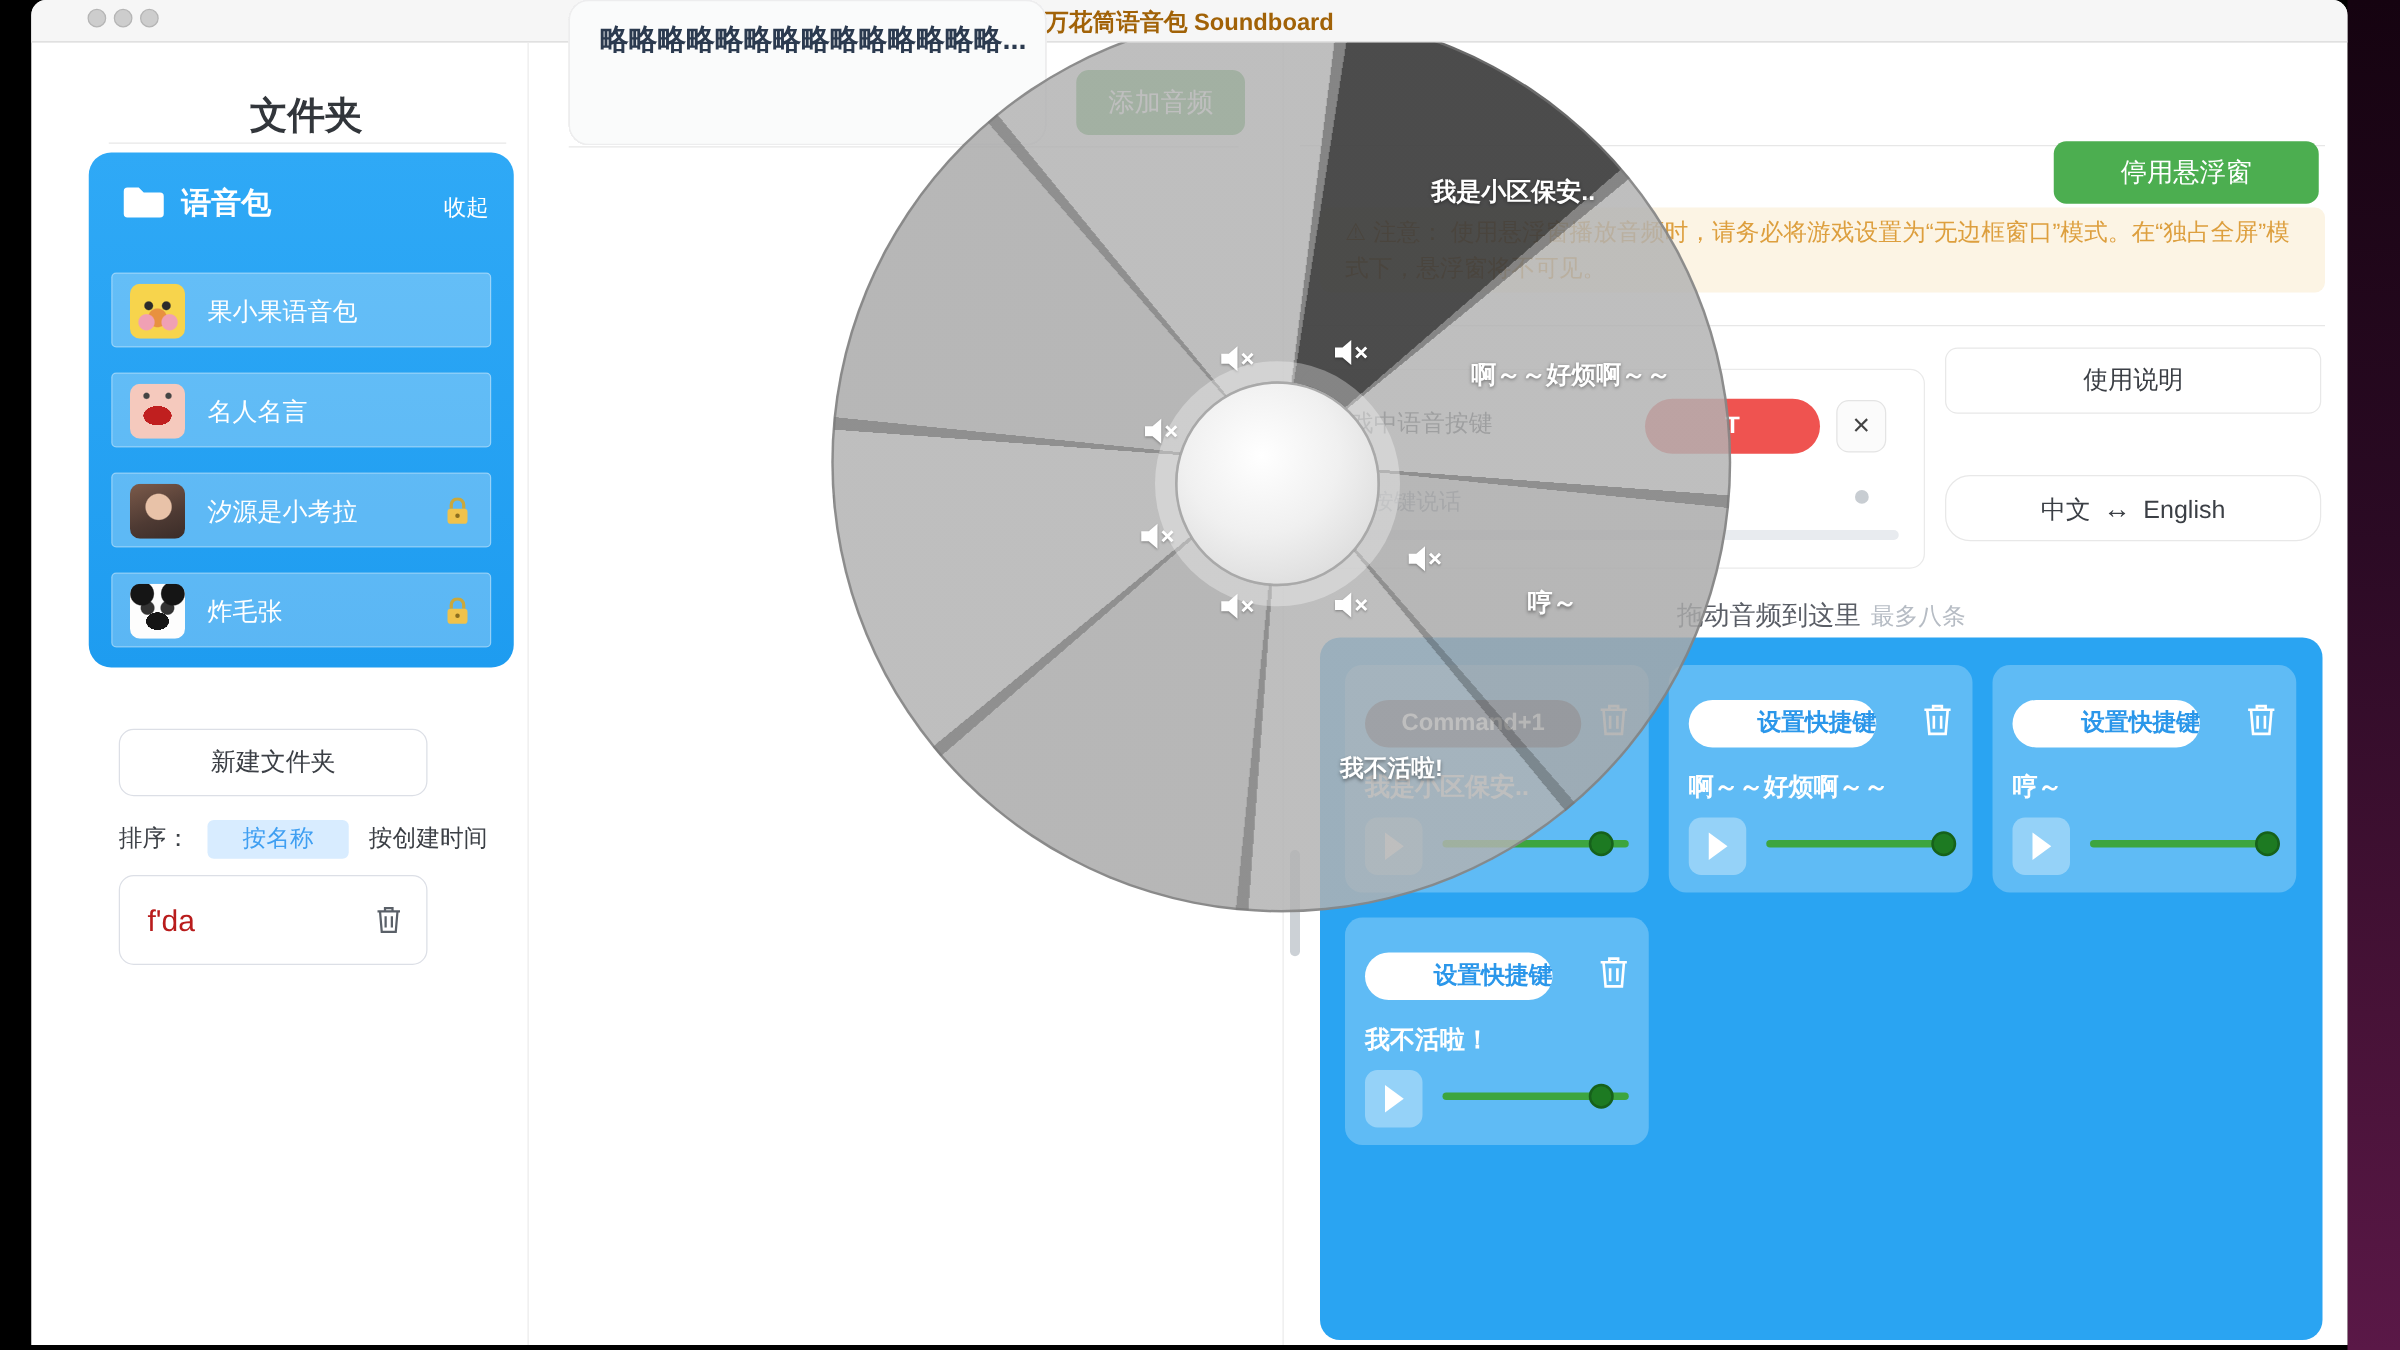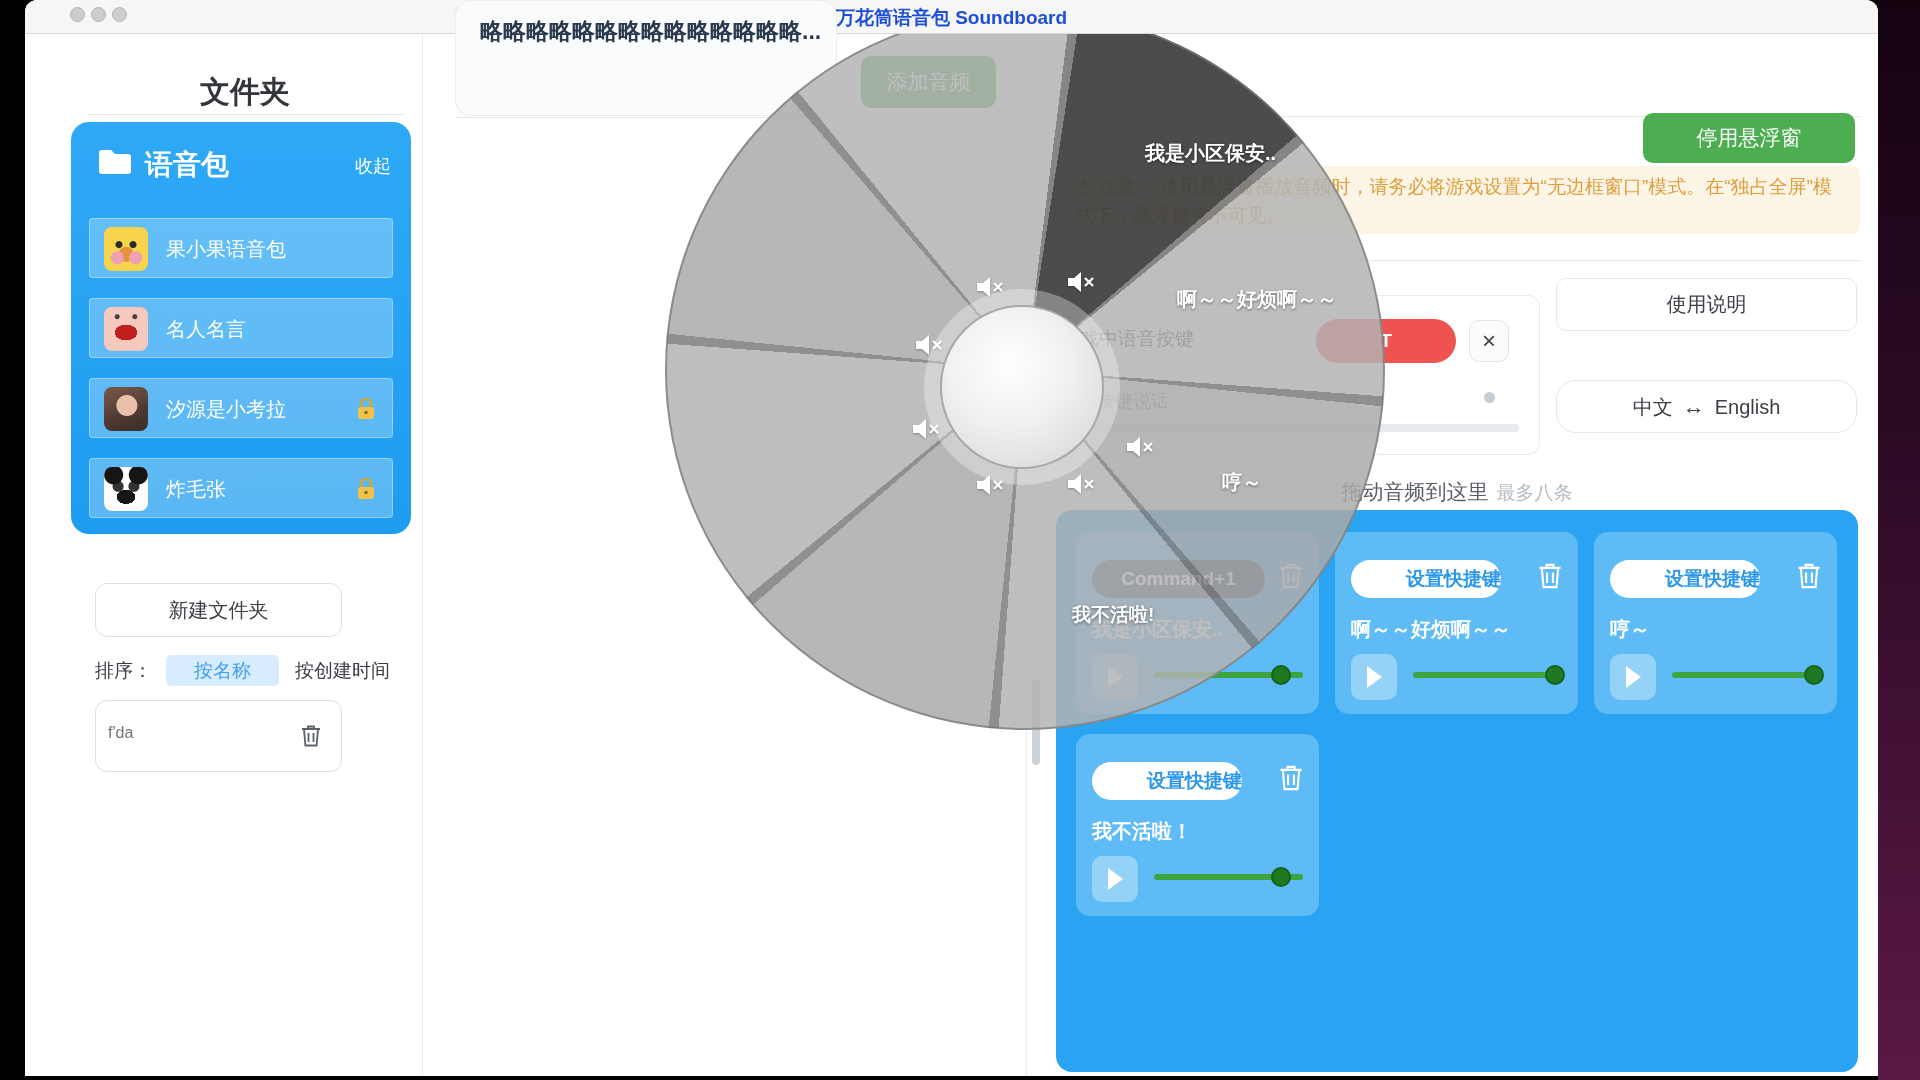--- a/index.html
+++ b/index.html
@@ -13,35 +13,35 @@
   
   .window { position:absolute; left:25px; top:0; width:1853px; height:1076px;
     background:#fff; border-radius:12px 12px 0 0; overflow:hidden; }
 
   .titlebar { position:absolute; left:0; top:0; right:0; height:34px; background:#f6f6f6;
     border-bottom:1px solid #d9d9d9; }
   .traffic { position:absolute; top:7px; width:15px; height:15px; border-radius:50%;
     background:#cdcdcd; border:1px solid #b5b5b5; }
   .t1{left:45px}.t2{left:66px}.t3{left:87px}
   .win-title { position:absolute; top:5px; left:0; right:0; text-align:center;
-    font-size:19px; font-weight:bold; color:#1d4ed8; }
+    font-size:19px; font-weight:bold; color:#a16207; }
 
   .vdiv { position:absolute; top:34px; bottom:0; width:1px; background:#ececec; }
   .hline { position:absolute; height:1px; background:#e7e7e7; }
 
   .col-header { position:absolute; font-size:30px; font-weight:bold; color:#32363b; top:72px; }
 
   
   .sb-title { left:60px; width:320px; text-align:center; }
   .sb-divider { left:62px; top:114px; width:318px; }
 
   .pack-panel { position:absolute; left:46px; top:122px; width:340px; height:412px;
     background:linear-gradient(180deg,#2fa9f6,#1e9cf0); border-radius:18px; }
   .pack-head-icon { position:absolute; left:26px; top:26px; }
-  .pack-head-label { position:absolute; left:74px; top:24px; font-size:28px; font-weight:bold; color:#fff; }
+  .pack-head-label { position:absolute; left:74px; top:24px; font-size:24px; font-weight:bold; color:#fff; }
   .pack-collapse { position:absolute; right:20px; top:32px; font-size:18px; color:#fff; }
 
   .pack-item { position:absolute; left:18px; width:304px; height:60px;
     background:rgba(255,255,255,.27); border:1px solid rgba(255,255,255,.35); border-radius:4px; }
   .pi1{top:96px}.pi2{top:176px}.pi3{top:256px}.pi4{top:336px}
   .pack-item .avatar { position:absolute; left:14px; top:8px; width:44px; height:44px;
     border-radius:8px; overflow:hidden; }
   .pack-item .pname { position:absolute; left:76px; top:17px; font-size:20px; color:#fff; }
   .pack-item .lock { position:absolute; right:16px; top:19px; }
 
@@ -68,21 +68,21 @@
     background:#fff; border:1px solid #dcdfe6; border-radius:12px;
     font-size:20px; color:#3b3f45; text-align:center; line-height:52px; }
 
   .sort-row { position:absolute; left:70px; top:658px; font-size:19px; color:#3b3f45; }
   .sort-label { margin-right:14px; }
   .chip-name { background:#d8ecff; color:#3f9ff2; border-radius:5px; padding:5px 28px; margin-right:16px; }
   .chip-created { color:#3b3f45; }
 
   .folder-row { position:absolute; left:70px; top:700px; width:247px; height:72px;
     background:#fff; border:1px solid #dcdfe6; border-radius:12px; }
-  .folder-row .fname { position:absolute; left:12px; top:23px; font-size:16px; color:#737373; }
+  .folder-row .fname { position:absolute; left:22px; top:23px; font-size:24px; color:#b91c1c; }
   .folder-row .trash-dark { position:absolute; right:20px; top:23px; }
 
   
   .al-title { left:430px; width:540px; text-align:center; }
   .al-divider { left:430px; top:117px; width:536px; }
   .btn-add { position:absolute; left:836px; top:56px; width:135px; height:52px;
     background:#52a952; border:none; border-radius:10px; color:#fff; font-size:21px;
     font-family:inherit; }
 
   .acard { position:absolute; left:430px; width:382px; height:116px;

